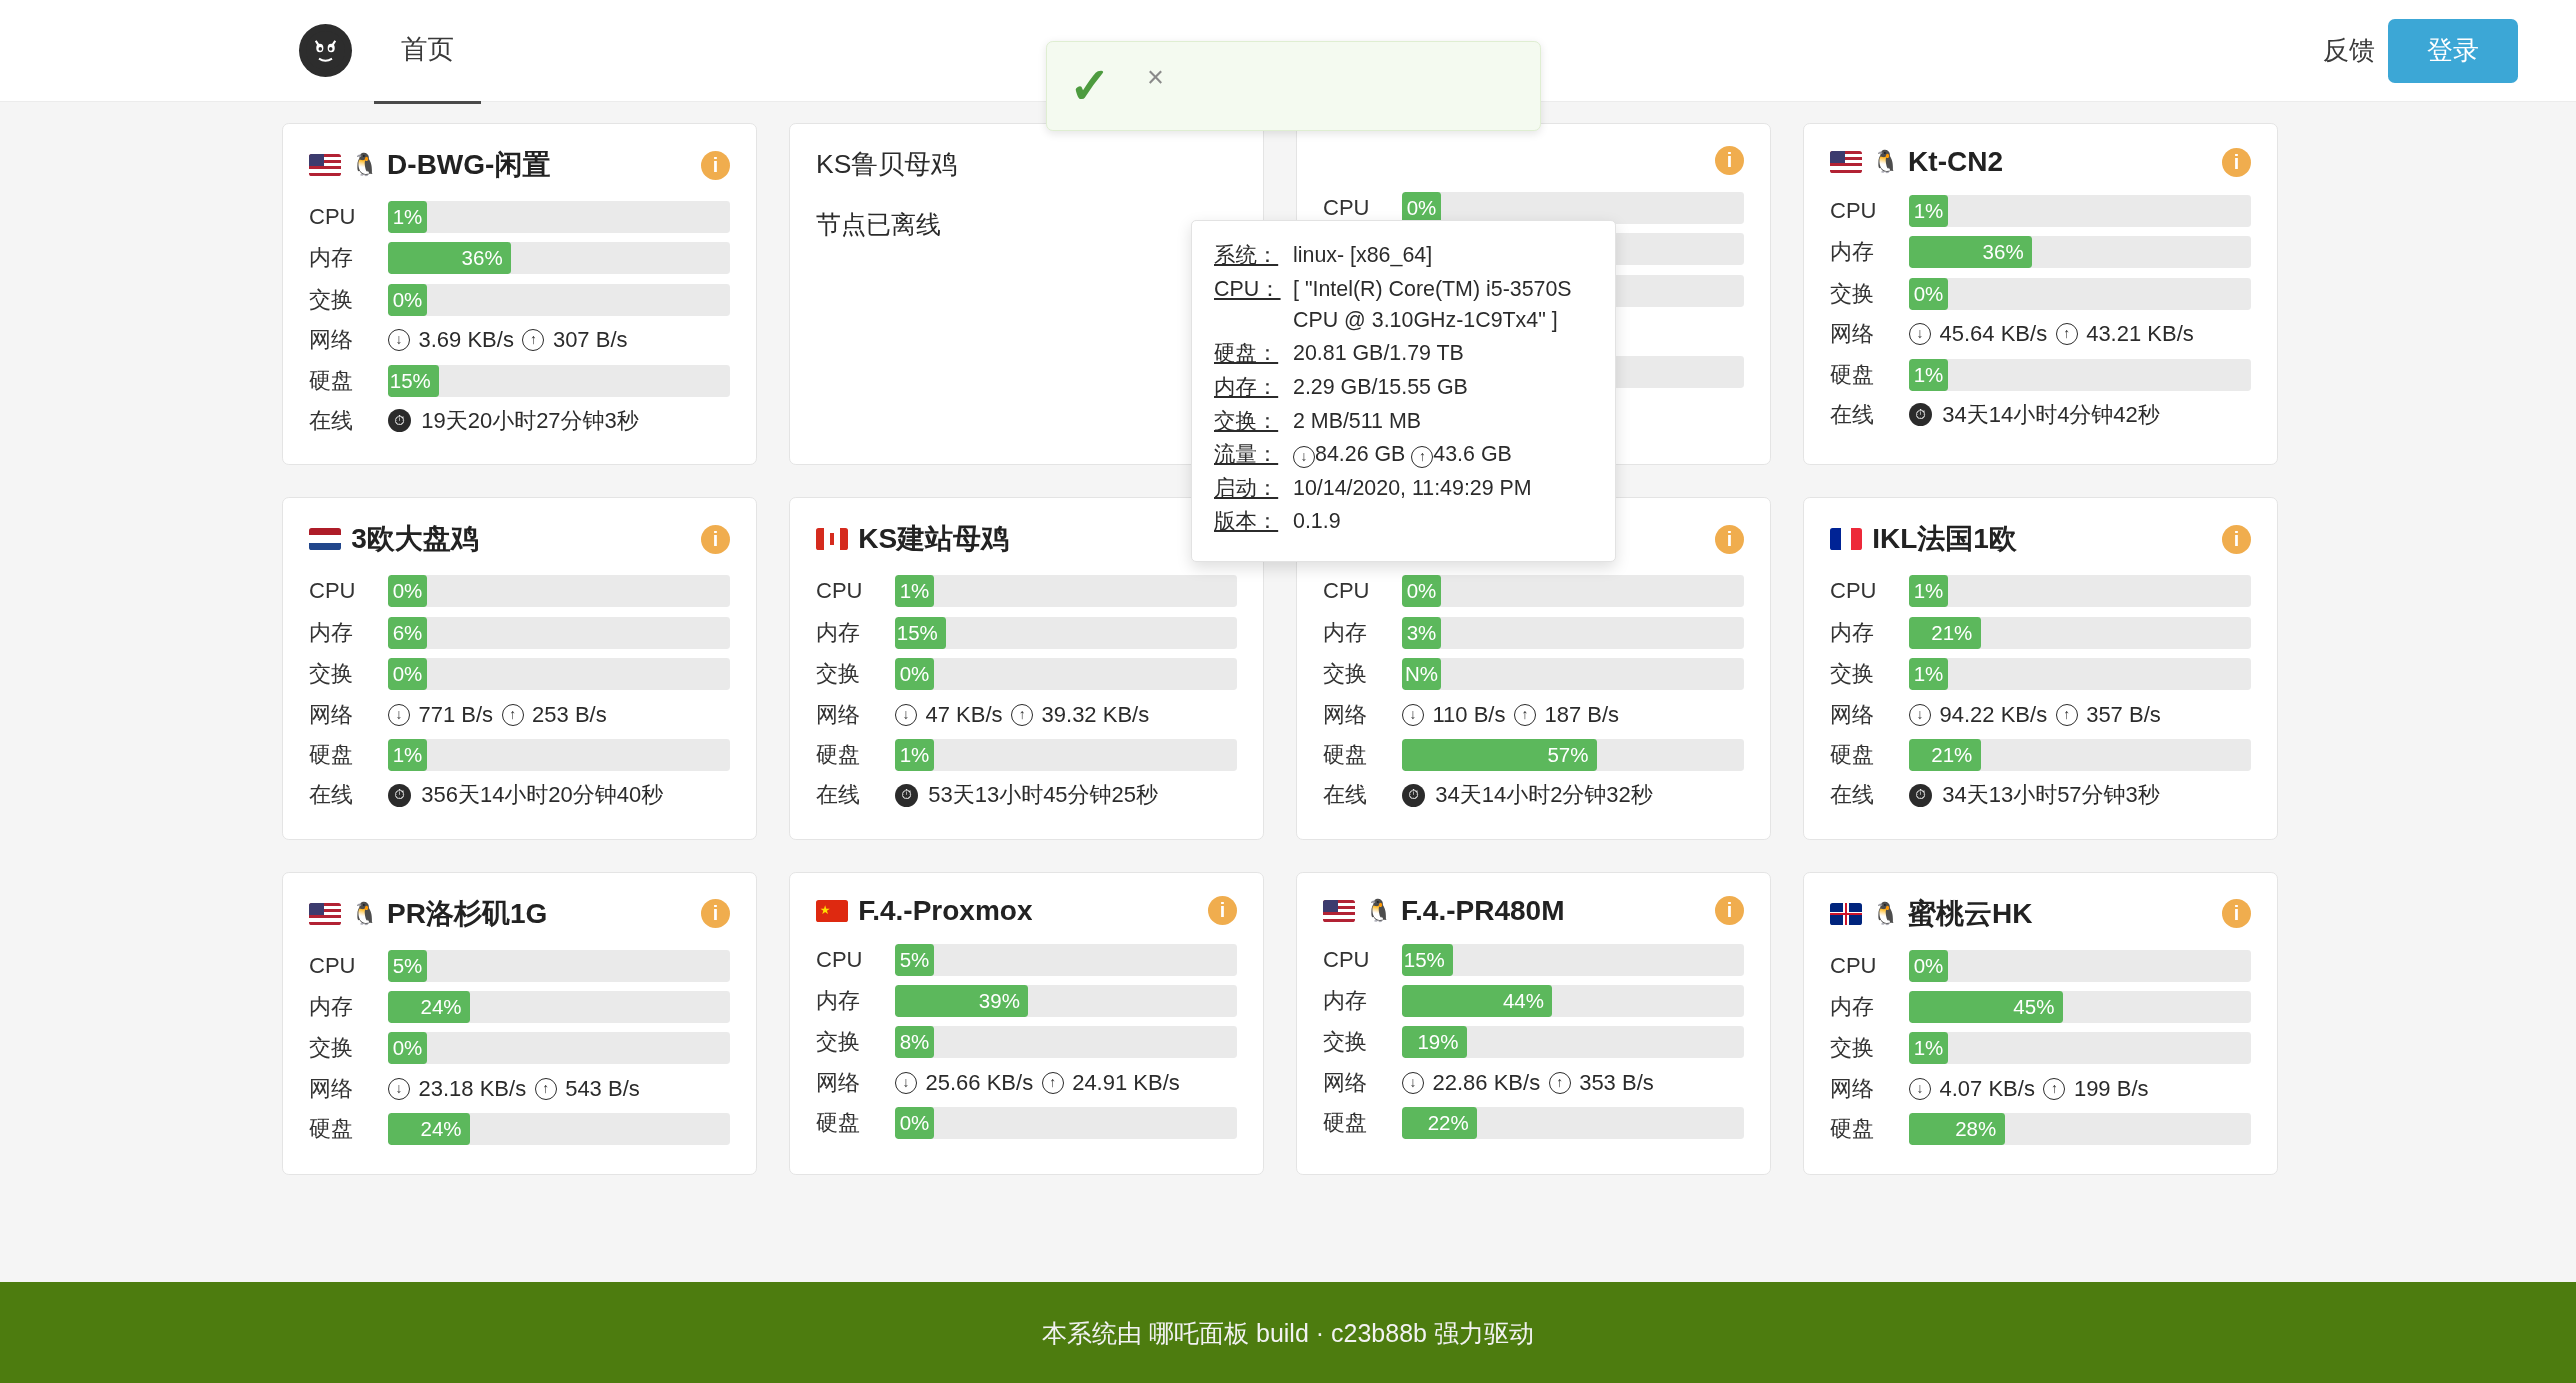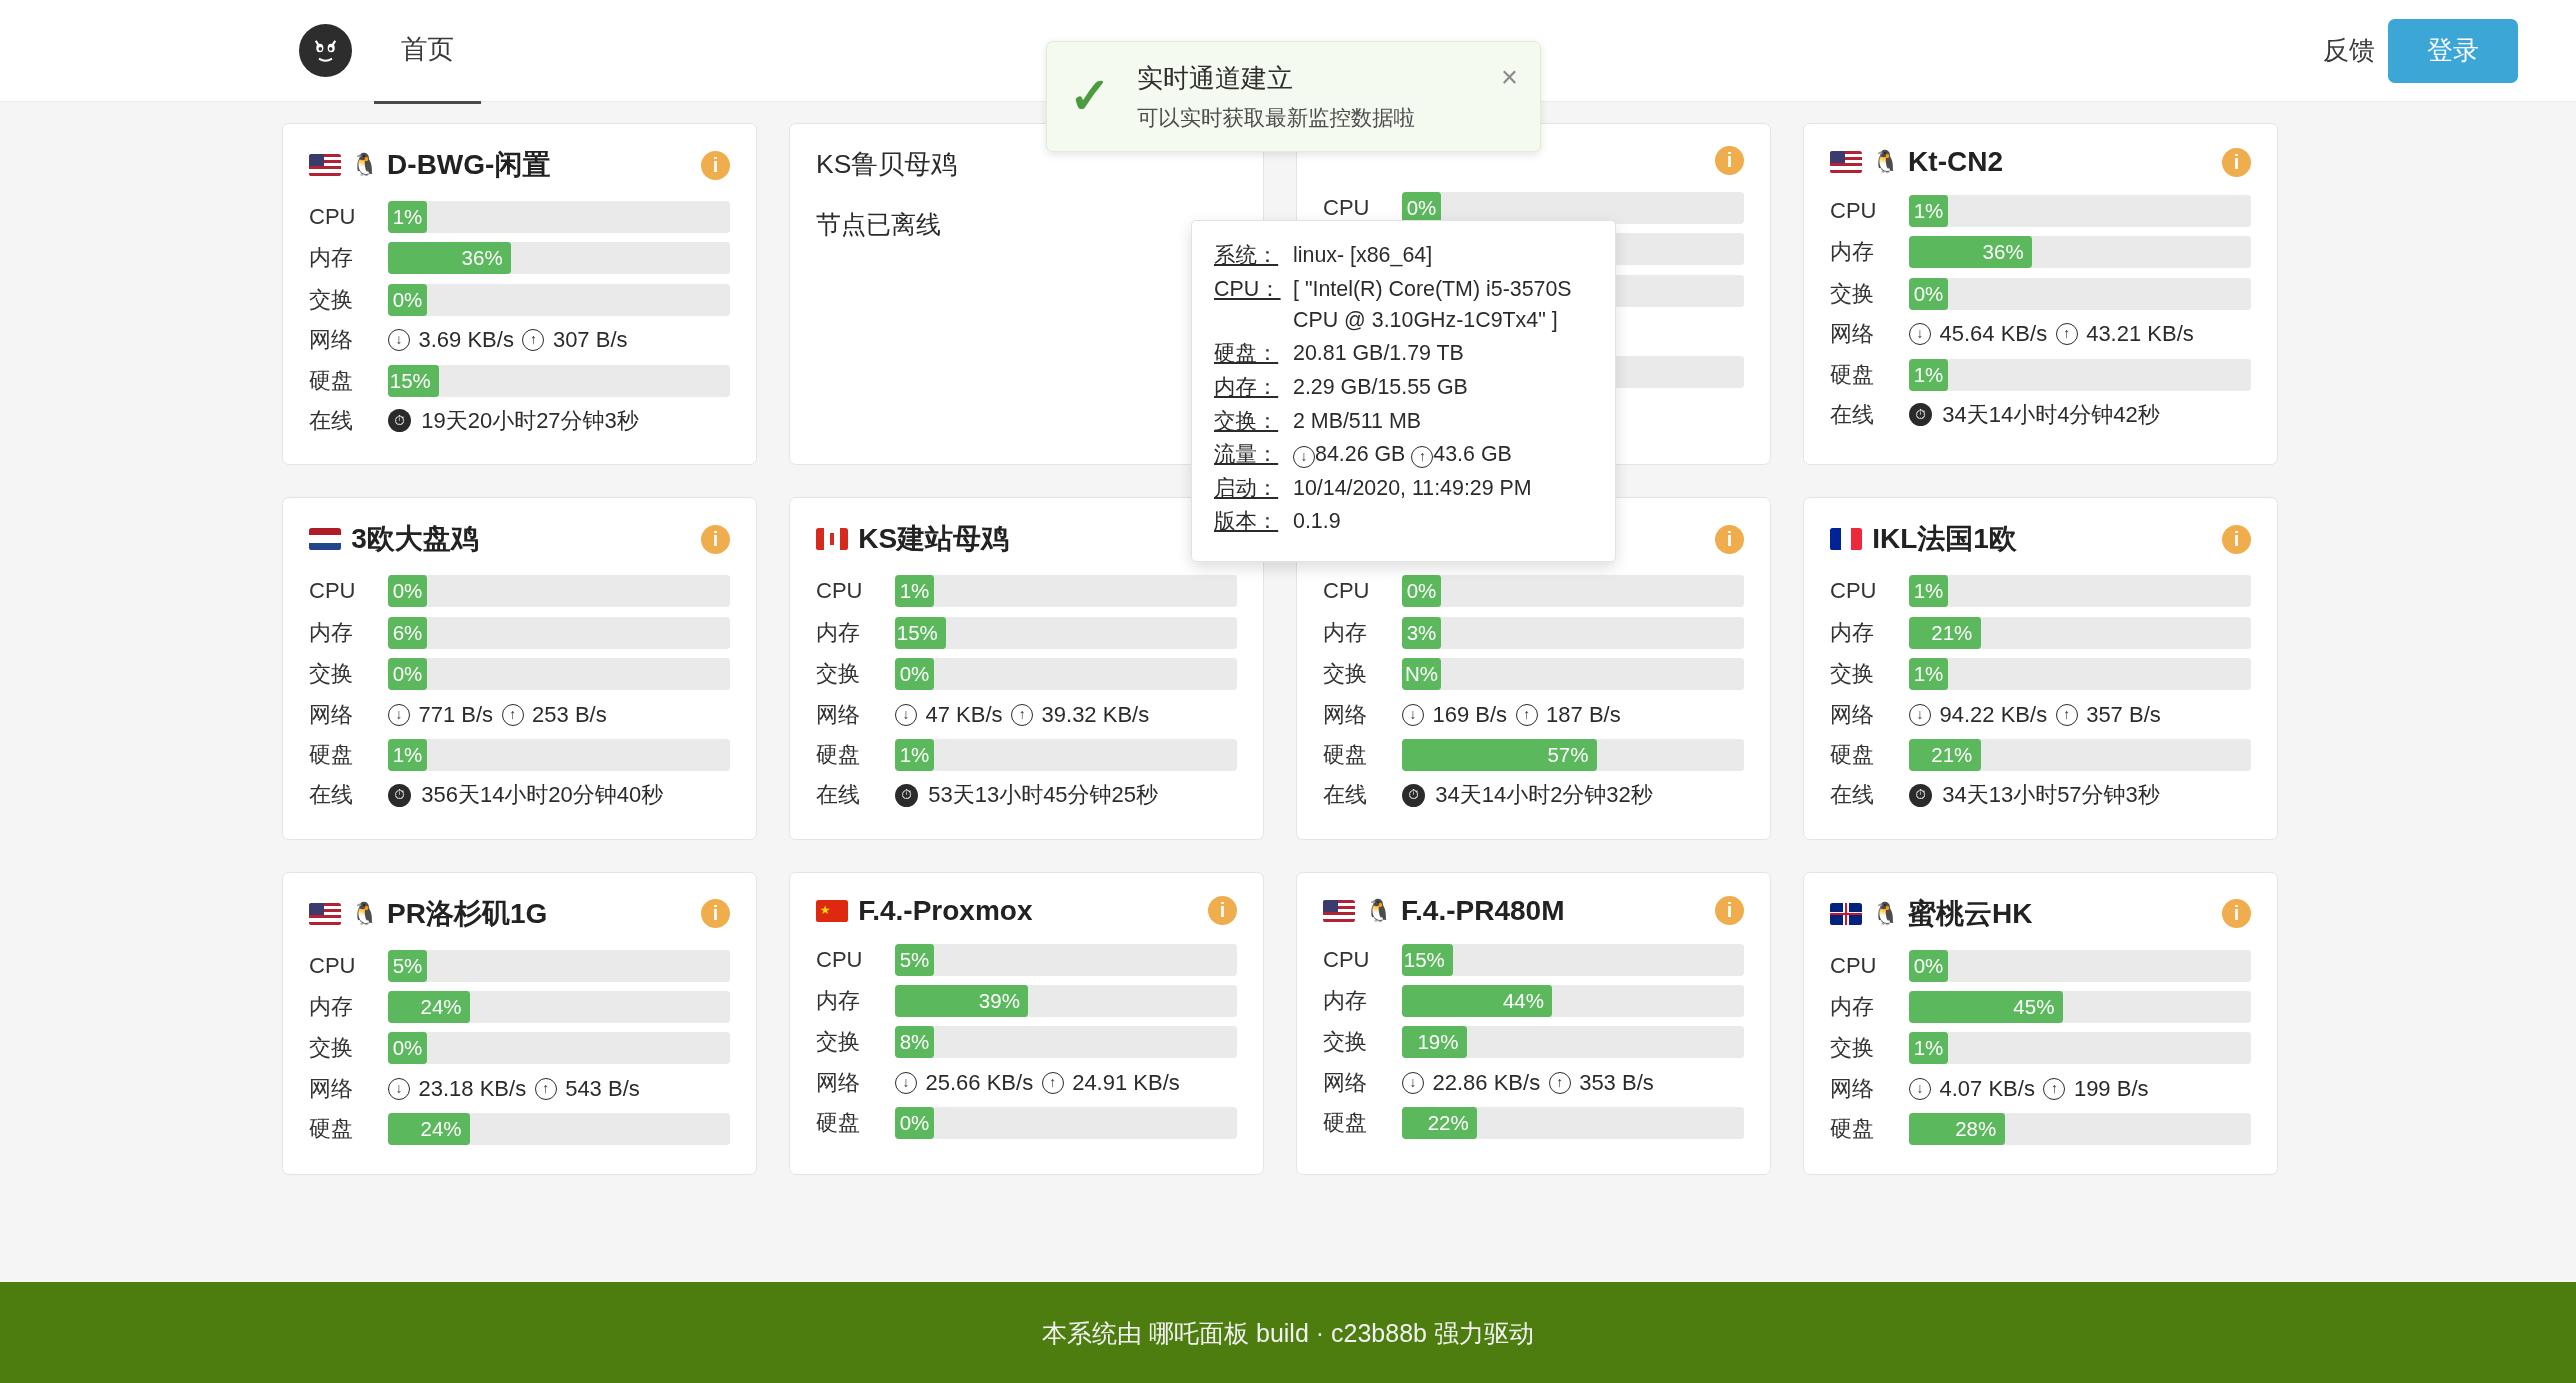--- a/index.html
+++ b/index.html
@@ -452,21 +452,21 @@
         <div class="row">
           <span class="row-label">交换</span>
           <div class="bar-track">
             <div class="bar-fill narrow" style="width:5%">N%</div>
           </div>
         </div>
         <div class="row">
           <span class="row-label">网络</span>
           <span class="net-line">
             <span class="circ">↓</span>
-            <span>169 B/s</span>
+            <span>110 B/s</span>
             <span class="circ">↑</span>
             <span>187 B/s</span>
           </span>
         </div>
         <div class="row">
           <span class="row-label">硬盘</span>
           <div class="bar-track">
             <div class="bar-fill" style="width:57%">57%</div>
           </div>
         </div>
@@ -690,24 +690,20 @@
           <span class="row-label">硬盘</span>
           <div class="bar-track">
             <div class="bar-fill" style="width:28%">28%</div>
           </div>
         </div>
       </div>
     </div>
 
   <div class="toast">
     <div class="toast-check">✓</div>
-    <div class="toast-body">
-      <div class="toast-title">实时通道建立</div>
-      <div class="toast-sub">可以实时获取最新监控数据啦</div>
-    </div>
     <div class="toast-close">×</div>
   </div>
 
   <div class="tooltip" id="tooltip">
       <div class="tt-row">
         <span class="tt-key">系统：</span>
         <span class="tt-val">linux- [x86_64]</span>
       </div>
       <div class="tt-row">
         <span class="tt-key">CPU：</span>

